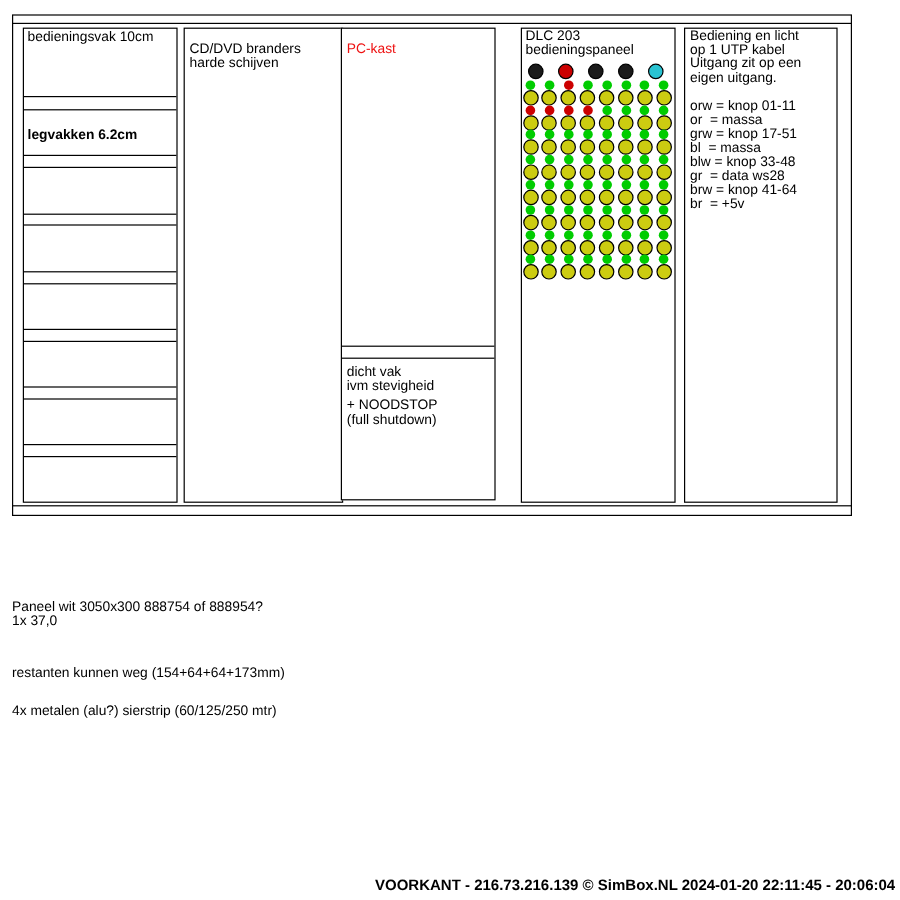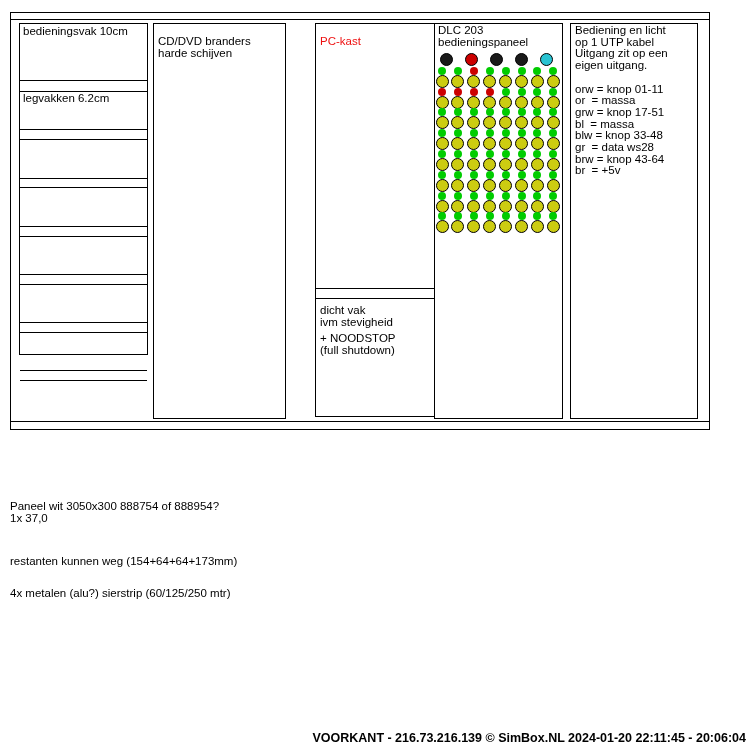--- a/index.html
+++ b/index.html
@@ -21,23 +21,23 @@
 </style>
 </head>
 <body>
 
 <div class="page">
 
   <div class="box" style="left:10px;top:12px;width:700px;height:418px;"></div>
   <div class="hline" style="left:10px;top:19px;width:700px;"></div>
   <div class="hline" style="left:10px;top:421px;width:700px;"></div>
 
-  <div class="box" style="left:19px;top:23px;width:129px;height:332px;">
+  <div class="box" style="left:19px;top:23px;width:129px;height:396px;">
     <div class="dlabel abs" style="left:3px;top:2px;">bedieningsvak 10cm</div>
-    <div class="dlabel abs" style="left:3px;top:69px;">legvakken 6.2cm</div>
+    <div class="dlabel abs" style="left:3px;top:84px;font-weight:bold;">legvakken 6.2cm</div>
     <div id="shelf-lines">
         <div class="hline" style="top: 56px; width: 127px;"></div>
         <div class="hline" style="top: 67px; width: 127px;"></div>
         <div class="hline" style="top: 105px; width: 127px;"></div>
         <div class="hline" style="top: 115px; width: 127px;"></div>
         <div class="hline" style="top: 154px; width: 127px;"></div>
         <div class="hline" style="top: 163px; width: 127px;"></div>
         <div class="hline" style="top: 202px; width: 127px;"></div>
         <div class="hline" style="top: 212px; width: 127px;"></div>
         <div class="hline" style="top: 250px; width: 127px;"></div>
@@ -49,21 +49,21 @@
       </div>
   </div>
 
   <div class="box" style="left:153px;top:23px;width:133px;height:396px;">
     <div class="dlabel abs" style="left:4px;top:12px;">
         <div class="tline">CD/DVD branders</div>
         <div class="tline">harde schijven</div>
       </div>
   </div>
 
-  <div class="box" style="left:315px;top:23px;width:129px;height:394px;">
+  <div class="box" style="left:284px;top:23px;width:129px;height:394px;">
     <div class="dlabel abs red-label" style="left:4px;top:12px;">PC-kast</div>
     <div class="hline" style="top:264px;width:127px;"></div>
     <div class="hline" style="top:274px;width:127px;"></div>
     <div class="dlabel abs" style="left:4px;top:281px;">
         <div class="tline">dicht vak</div>
         <div class="tline">ivm stevigheid</div>
       </div>
     <div class="dlabel abs" style="left:4px;top:309px;">
         <div class="tline">+ NOODSTOP</div>
         <div class="tline">(full shutdown)</div>
@@ -220,21 +220,21 @@
         <div class="tline">op 1 UTP kabel</div>
         <div class="tline">Uitgang zit op een</div>
         <div class="tline">eigen uitgang.</div>
         <div class="tline">&nbsp;</div>
         <div class="tline">orw = knop 01-11</div>
         <div class="tline">or  = massa</div>
         <div class="tline">grw = knop 17-51</div>
         <div class="tline">bl  = massa</div>
         <div class="tline">blw = knop 33-48</div>
         <div class="tline">gr  = data ws28</div>
-        <div class="tline">brw = knop 43-64</div>
+        <div class="tline">brw = knop 41-64</div>
         <div class="tline">br  = +5v</div>
       </div>
   </div>
 
   <div class="notes-block" style="top:501px;">
       <div class="tline">Paneel wit 3050x300 888754 of 888954?</div>
       <div class="tline">1x 37,0</div>
     </div>
   <div class="notes-block" style="top:556px;">
       <div class="tline">restanten kunnen weg (154+64+64+173mm)</div>

